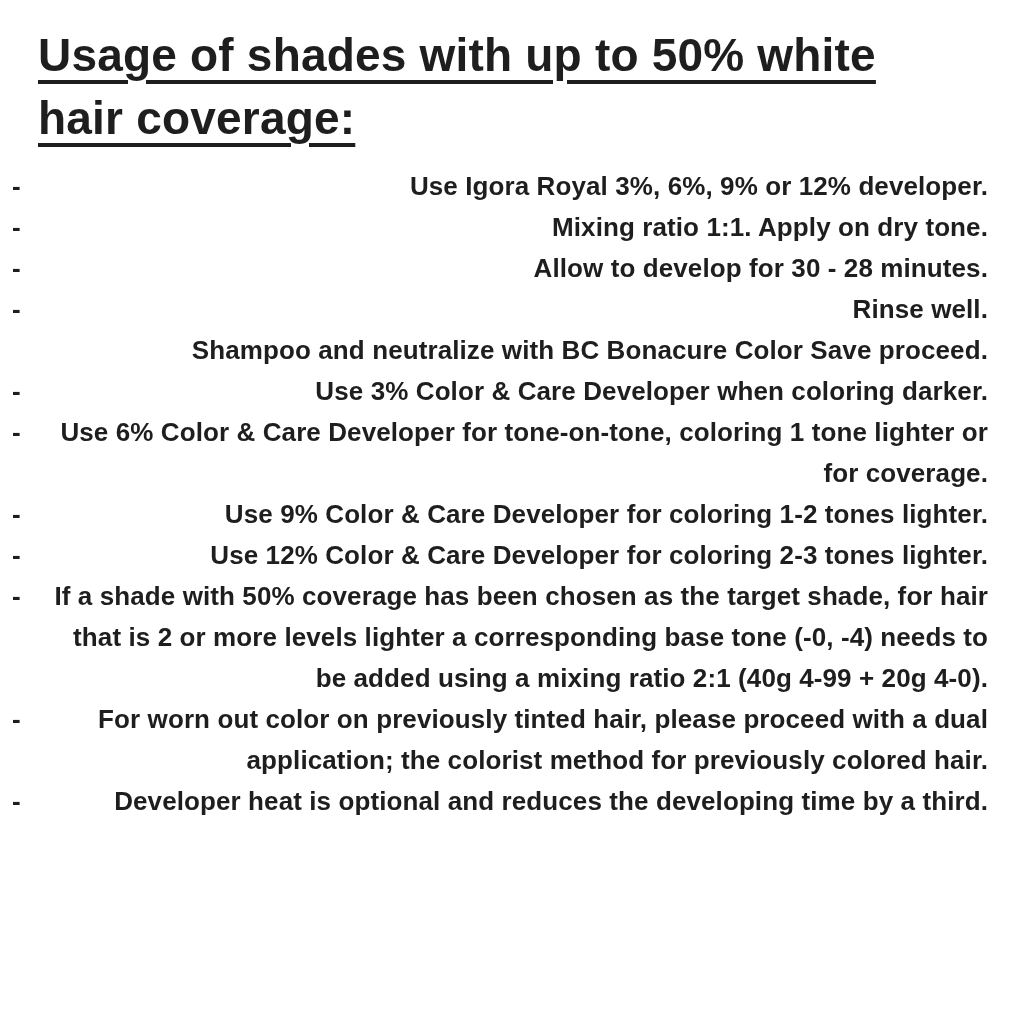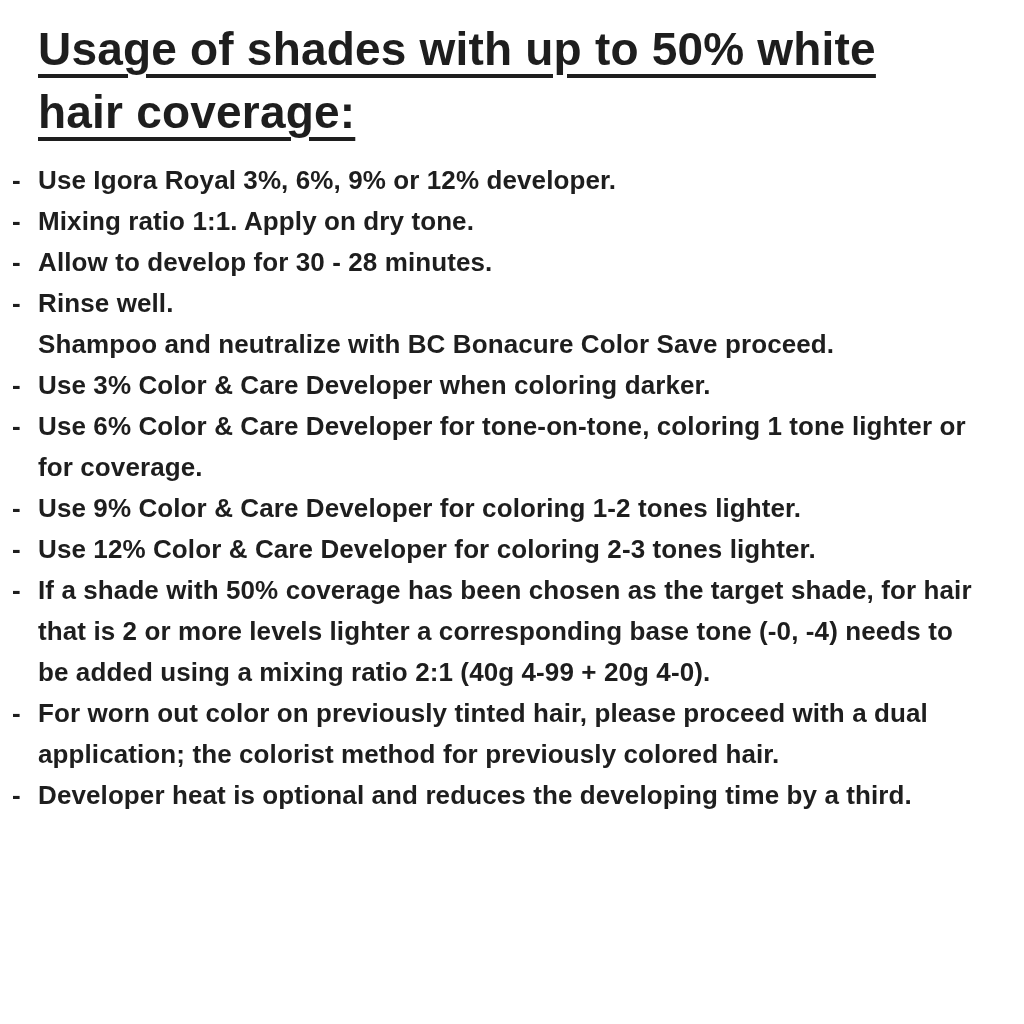--- a/index.html
+++ b/index.html
@@ -8,21 +8,21 @@
     background: #ffffff;
   }
   .page {
     position: relative;
     width: 1024px;
     height: 1024px;
     box-sizing: border-box;
     background: #ffffff;
     color: #1e1e1e;
     font-family: "Liberation Sans", sans-serif;
-    padding: 14px 36px 0 38px;
+    padding: 20px 36px 0 38px;
     overflow: hidden;
   }
   .title {
     font-size: 46px;
     font-weight: 700;
     line-height: 63px;
     letter-spacing: 0.2px;
     color: #1e1e1e;
     text-decoration: underline;
     text-decoration-thickness: 4px;
@@ -42,20 +42,21 @@
   }
   .marker {
     flex: 0 0 26px;
     width: 26px;
     margin-left: -26px;
     text-align: left;
   }
   .text {
     flex: 1 1 auto;
     white-space: pre-line;
+    text-align: right;
   }
 </style>
 </head>
 <body>
 
 <div class="page">
   <h1 class="title">Usage of shades with up to 50% white hair coverage:</h1>
 
   <div class="list">
     <div class="item">

